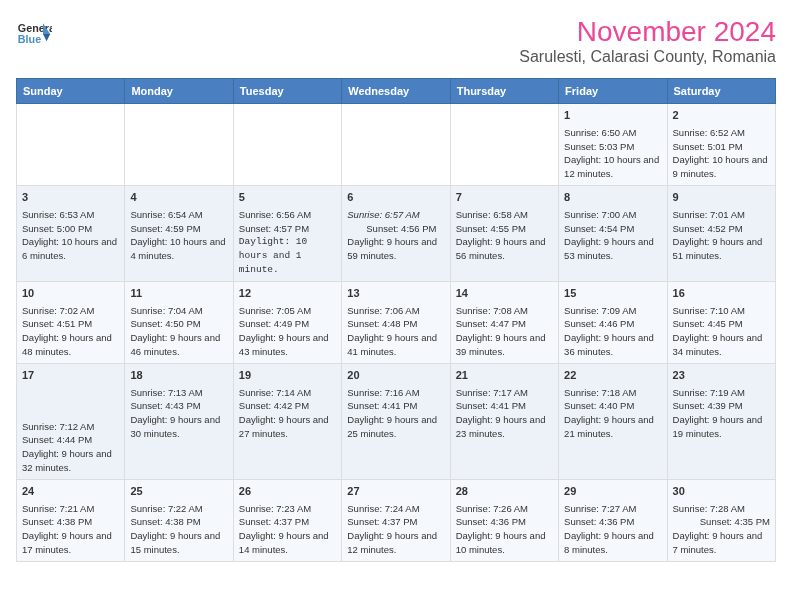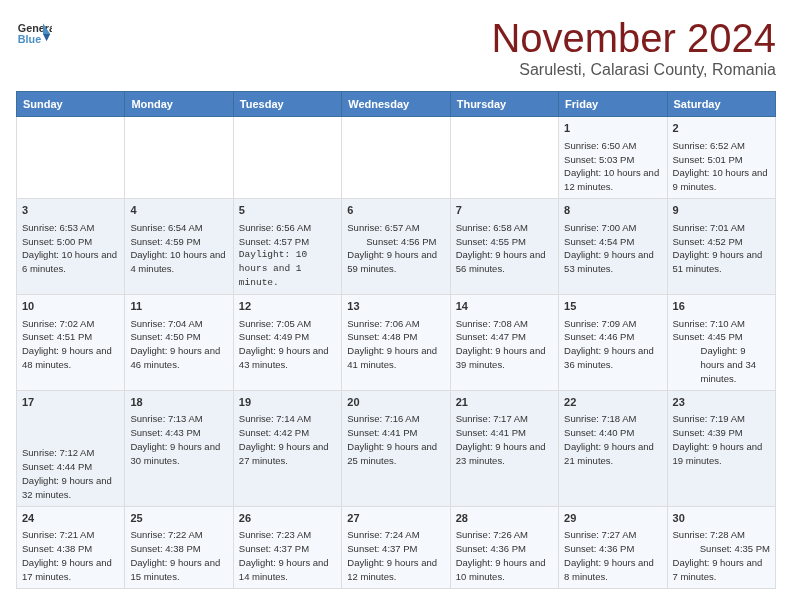--- a/index.html
+++ b/index.html
@@ -22,23 +22,23 @@
       gap: 4px;
     }
     .logo-icon {
       width: 36px;
       height: 36px;
     }
     .title-block {
       text-align: right;
     }
     .month-title {
-      font-size: 40px;
+      font-size: 28px;
       font-weight: normal;
-      color: #7f1d1d;
+      color: #ec4899;
     }
     .subtitle {
       font-size: 16px;
       color: #555;
     }
     table {
       width: 100%;
       border-collapse: collapse;
       font-size: 10px;
     }
@@ -142,21 +142,21 @@
           <span style="display: block;">Daylight: 10 hours and 4 minutes.</span>
         </td>
         <td>
           <span class="day-num">5</span>
           <span style="display: block;">Sunrise: 6:56 AM</span>
           <span style="display: block;">Sunset: 4:57 PM</span>
           <span style="display: block; font-family: Liberation Mono, monospace;">Daylight: 10 hours and 1 minute.</span>
         </td>
         <td>
           <span class="day-num">6</span>
-          <span style="display: block;">Sunrise: 6:57 AM</span>
+          <span style="display: block; font-style: italic;">Sunrise: 6:57 AM</span>
           <span style="display: block; margin-left: 19px;">Sunset: 4:56 PM</span>
           <span style="display: block;">Daylight: 9 hours and 59 minutes.</span>
         </td>
         <td>
           <span class="day-num">7</span>
           <span style="display: block;">Sunrise: 6:58 AM</span>
           <span style="display: block;">Sunset: 4:55 PM</span>
           <span style="display: block;">Daylight: 9 hours and 56 minutes.</span>
         </td>
         <td>
@@ -206,21 +206,21 @@
         <td>
           <span class="day-num">15</span>
           <span style="display: block;">Sunrise: 7:09 AM</span>
           <span style="display: block;">Sunset: 4:46 PM</span>
           <span style="display: block;">Daylight: 9 hours and 36 minutes.</span>
         </td>
         <td>
           <span class="day-num">16</span>
           <span style="display: block;">Sunrise: 7:10 AM</span>
           <span style="display: block;">Sunset: 4:45 PM</span>
-          <span style="display: block; margin-left: 28px;">Daylight: 9 hours and 34 minutes.</span>
+          <span style="display: block;">Daylight: 9 hours and 34 minutes.</span>
         </td>
       </tr>
       <tr>
         <td>
           <span class="day-num">17</span>
           <span style="display: block; margin-top: 36px;">Sunrise: 7:12 AM</span>
           <span style="display: block;">Sunset: 4:44 PM</span>
           <span style="display: block;">Daylight: 9 hours and 32 minutes.</span>
         </td>
         <td>

